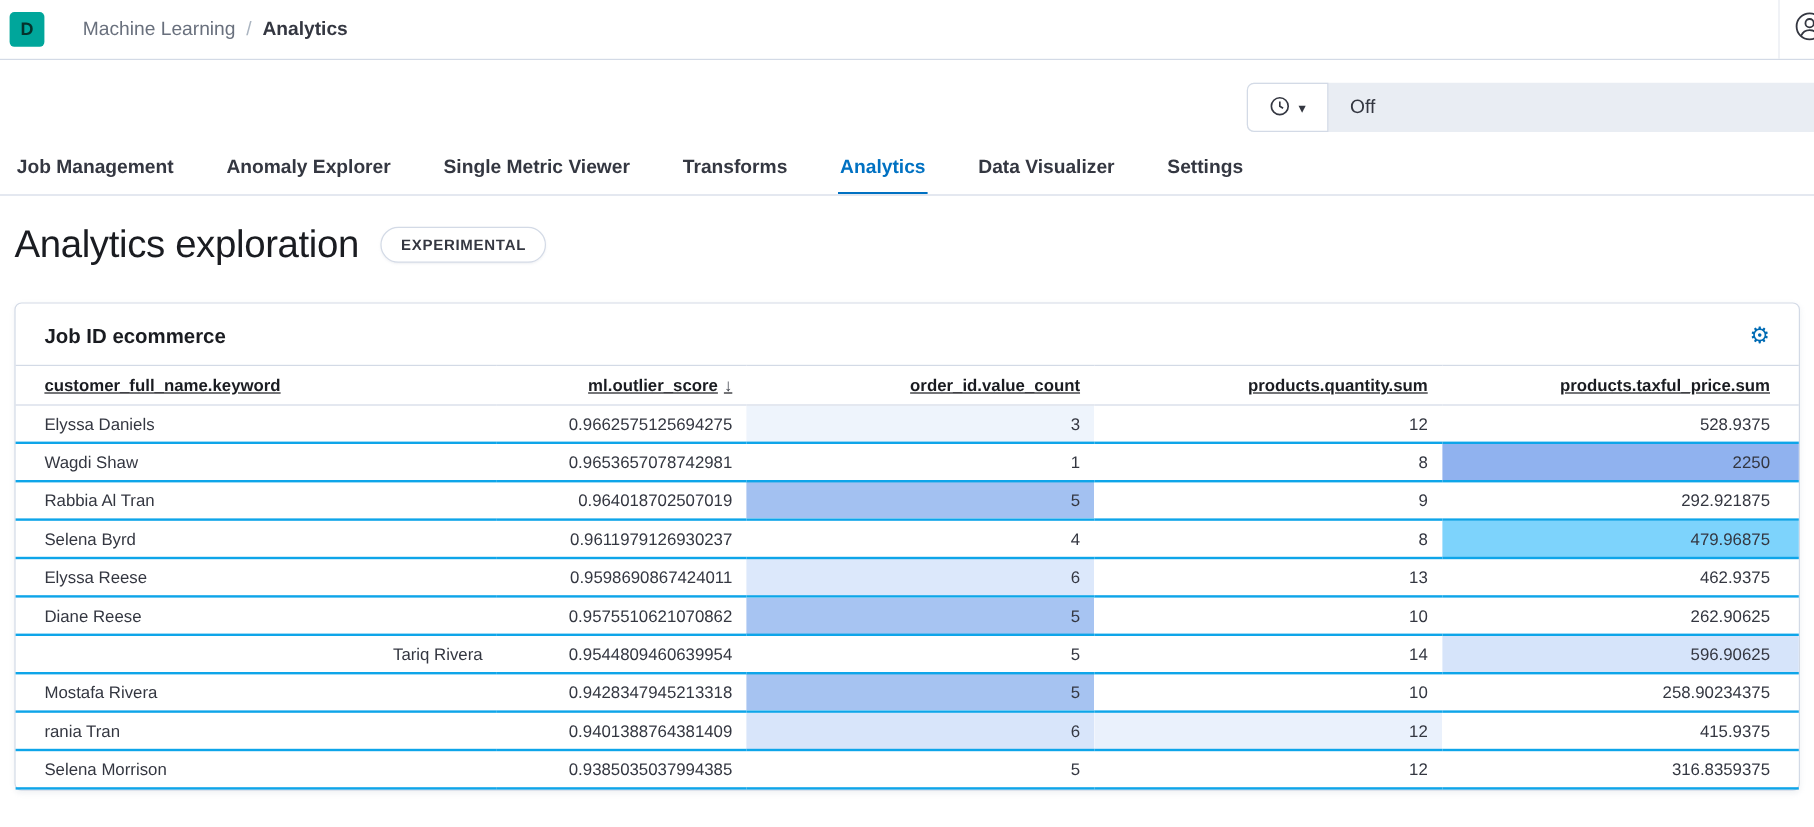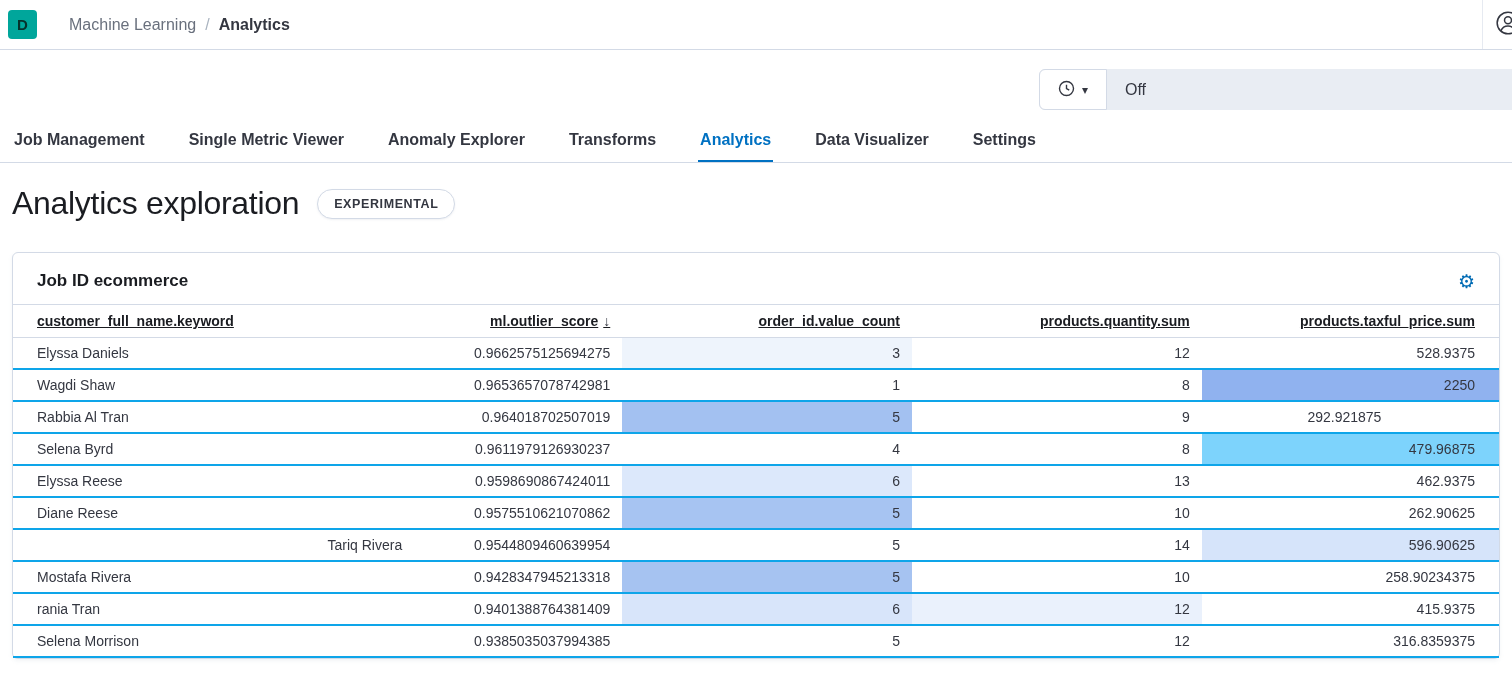--- a/index.html
+++ b/index.html
@@ -42,21 +42,21 @@
   
   .page-header { display:flex; align-items:center; padding:22px 12px 30px; gap:18px; }
   .page-title { font-size:32px; font-weight:400; color:#1a1c21; letter-spacing:-0.3px; }
   .badge { font-size:12.5px; font-weight:700; letter-spacing:0.6px; color:#343741;
     border:1px solid #d3dae6; border-radius:20px; padding:7px 16px; background:#fff;
     box-shadow:0 1px 2px rgba(152,162,179,0.15); }
 
   
   .panel { margin:0 12px; background:#fff; border:1px solid #d3dae6; border-radius:6px;
     box-shadow:0 2px 4px rgba(152,162,179,0.12); }
-  .panel-head { display:flex; align-items:center; justify-content:space-between;
+  .panel-head { display:flex; align-items:flex-start; justify-content:space-between;
     padding:18px 24px 13px; }
   .panel-title { font-size:17px; font-weight:700; color:#1a1c21; }
   .gear-btn { background:none; border:none; cursor:pointer; font-size:19px;
     color:#006bb4; line-height:1; padding:0; }
 
   
   table { width:100%; border-collapse:collapse; font-size:14px; table-layout:fixed; }
   col.c1 { width:27%; } col.c2 { width:14%; } col.c3 { width:19.5%; }
   col.c4 { width:19.5%; } col.c5 { width:20%; }
   th { font-weight:700; color:#1a1c21; text-align:right; padding:8px 12px;
@@ -102,22 +102,22 @@
         </svg>
       </span>
       <span class="chevron">▾</span>
     </button>
     <div class="refresh-label">Off</div>
   </div>
 </div>
 
 <nav class="tabs">
   <button class="tab">Job Management</button>
+  <button class="tab">Anomaly Explorer</button>
   <button class="tab">Single Metric Viewer</button>
-  <button class="tab">Anomaly Explorer</button>
   <button class="tab">Transforms</button>
   <button class="tab active">Analytics</button>
   <button class="tab">Data Visualizer</button>
   <button class="tab">Settings</button>
 </nav>
 
 <div class="page-header">
   <h1 class="page-title">Analytics exploration</h1>
   <span class="badge">EXPERIMENTAL</span>
 </div>
@@ -157,21 +157,21 @@
           <td style="text-align: right;">0.9653657078742981</td>
           <td style="text-align: right;">1</td>
           <td style="text-align: right;">8</td>
           <td style="text-align: right; background: rgb(144, 178, 239);">2250</td>
         </tr>
         <tr>
           <td style="text-align: left;">Rabbia Al Tran</td>
           <td style="text-align: right;">0.964018702507019</td>
           <td style="text-align: right; background: rgb(163, 193, 241);">5</td>
           <td style="text-align: right;">9</td>
-          <td style="text-align: center;">292.921875</td>
+          <td style="text-align: right;">292.921875</td>
         </tr>
         <tr>
           <td style="text-align: left;">Selena Byrd</td>
           <td style="text-align: right;">0.9611979126930237</td>
           <td style="text-align: right;">4</td>
           <td style="text-align: right;">8</td>
           <td style="text-align: right; background: #7dd3fc;">479.96875</td>
         </tr>
         <tr>
           <td style="text-align: left;">Elyssa Reese</td>

